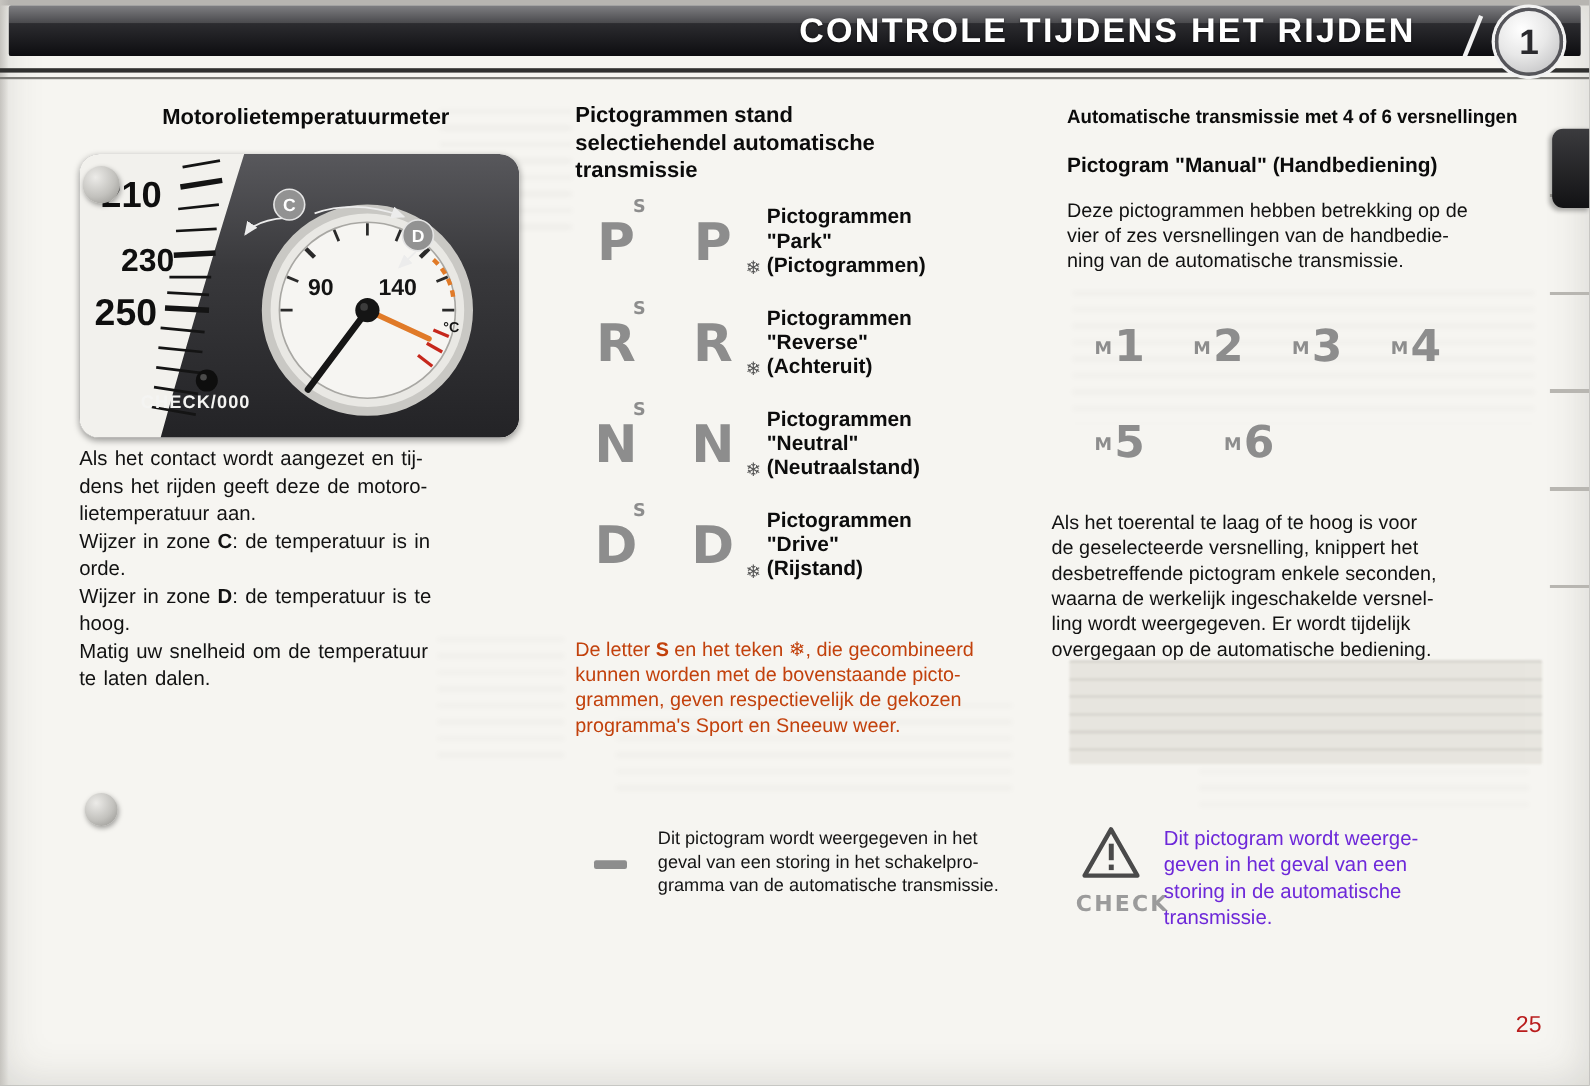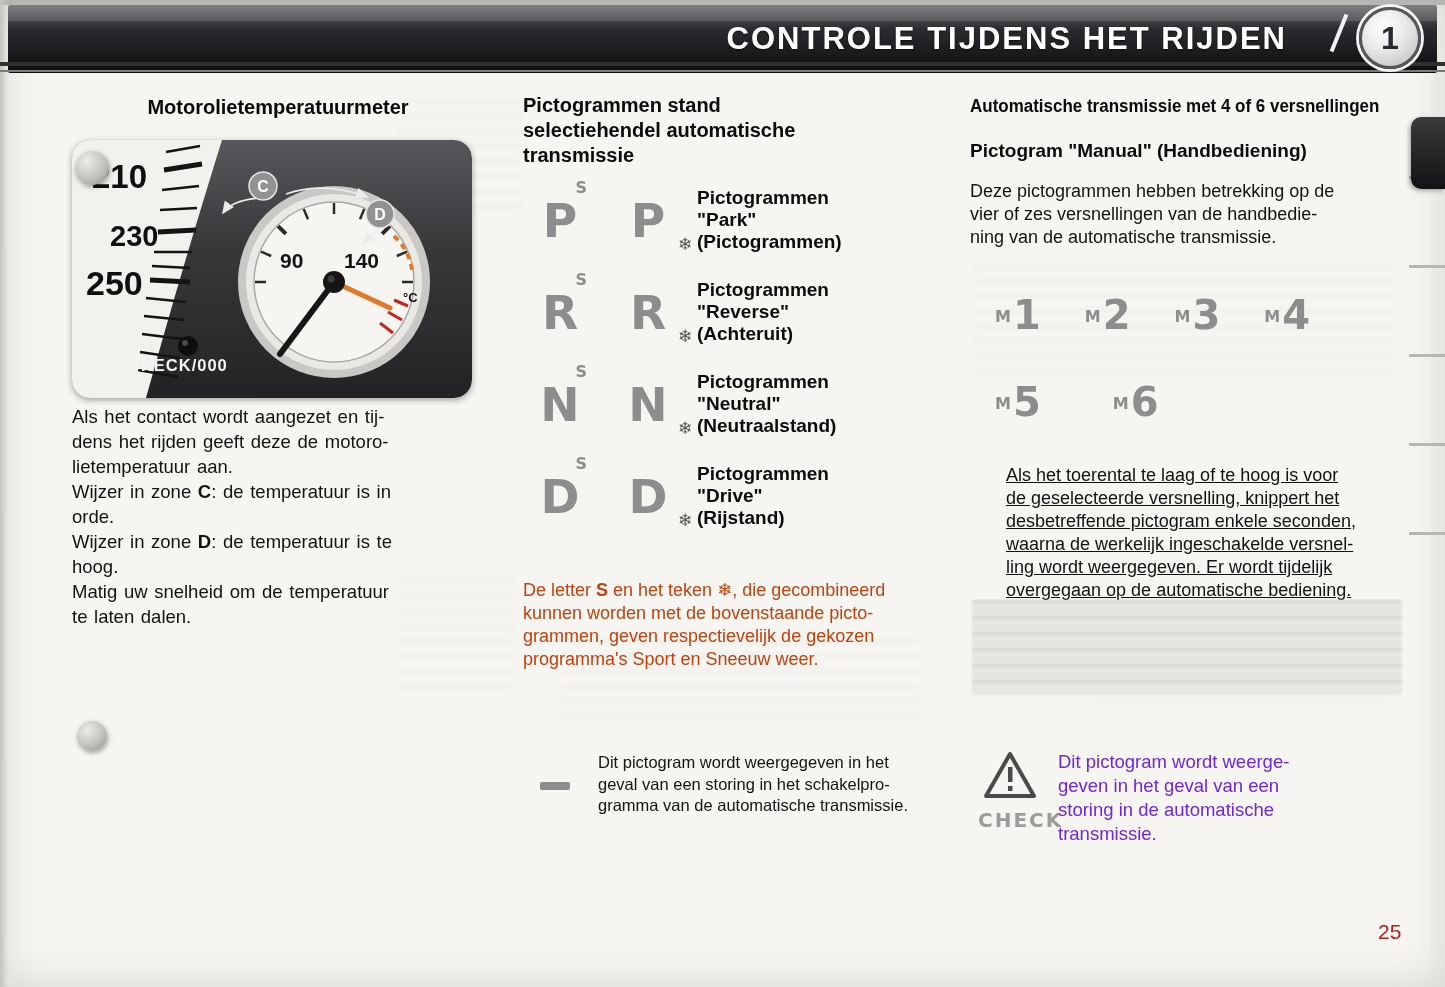--- a/index.html
+++ b/index.html
@@ -11,21 +11,21 @@
   }
   .block { position:absolute; }
   p { margin:0; }
   .pre { white-space:pre-line; }
   .body-text { font-size:18.5px; line-height:25px; color:#121212; word-spacing:1.5px; }
   .bold { font-weight:bold; }
 
   
   .top-edge { position:absolute; top:0; left:0; right:0; height:5px; background:#b7b5b1; }
   .header {
-    position:absolute; top:5px; left:8px; right:8px; height:68px;
+    position:absolute; top:5px; left:8px; right:8px; height:46px;
     background:linear-gradient(180deg,#6a6a6e 0%,#2c2c30 35%,#0d0d10 100%);
     border-radius:2px;
   }
   .header:after {
     content:""; position:absolute; left:0; right:0; top:0; height:16px;
     background:rgba(255,255,255,.14);
   }
   .header-title {
     position:absolute; right:150px; top:50%; transform:translateY(-50%);
     color:#fff; font-size:31px; font-weight:bold; letter-spacing:2px; white-space:nowrap;
@@ -354,21 +354,21 @@
     <div class="gear">
         <span class="gm">M</span>
         <span class="gn">5</span>
       </div>
     <div class="gear">
         <span class="gm">M</span>
         <span class="gn">6</span>
       </div>
   </div>
 
-  <div class="block r-para pre" style="left:1006px; top:464px; width:438px;text-decoration:underline;">Als het toerental te laag of te hoog is voor
+  <div class="block r-para pre" style="left:956px; top:464px; width:438px;">Als het toerental te laag of te hoog is voor
 de geselecteerde versnelling, knippert het
 desbetreffende pictogram enkele seconden,
 waarna de werkelijk ingeschakelde versnel-
 ling wordt weergegeven. Er wordt tijdelijk
 overgegaan op de automatische bediening.</div>
 
   <div class="block ghost-block" style="left:972px; top:600px; width:430px; height:95px;"></div>
 
   <div class="block warning-row" style="left:978px; top:750px; width:440px;">
     <div class="warn-col">

